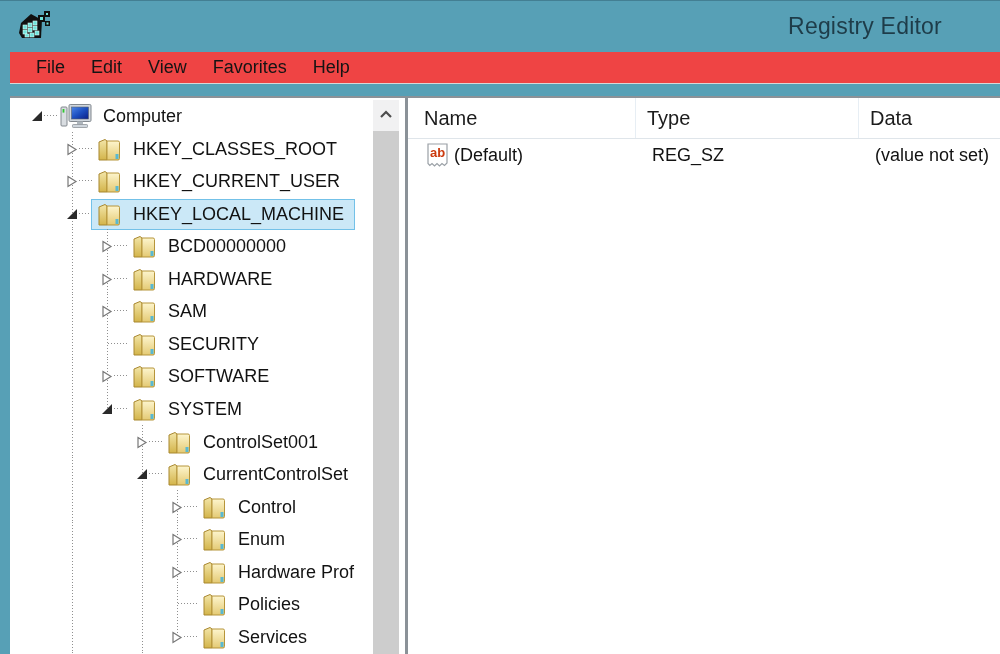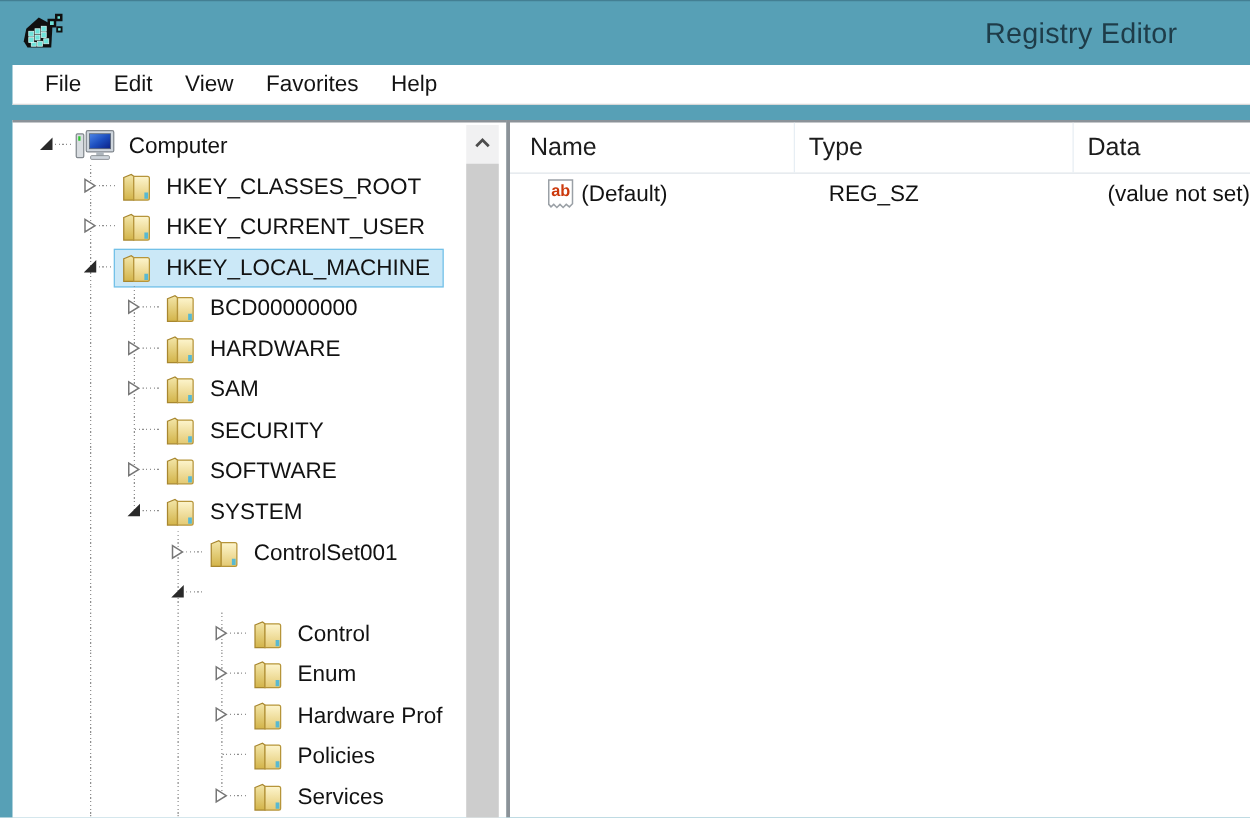--- a/index.html
+++ b/index.html
@@ -8,21 +8,21 @@
     background:#57a0b6;
     font-family:"Liberation Sans","DejaVu Sans",sans-serif;
     -webkit-font-smoothing:antialiased;
   }
   
   .titlebar{position:absolute;left:0;top:0;width:1000px;height:52px;background:#57a0b6;border-top:1px solid #437f93;}
   .app-icon{position:absolute;left:15px;top:8px;width:36px;height:38px;}
   .win-title{position:absolute;left:740px;top:12px;width:250px;text-align:center;
     font-size:23px;color:#1e3c49;letter-spacing:.2px;white-space:nowrap;}
   
-  .menubar{position:absolute;left:10px;top:52px;width:990px;height:32px;background:#ffffff;
+  .menubar{position:absolute;left:10px;top:52px;width:990px;height:32px;background:#ef4444;
     border-bottom:1px solid #d8d8d8;display:flex;align-items:center;padding-left:13px;box-sizing:border-box;}
   .menu-item{font-size:18px;color:#141414;padding:0 13px;height:100%;display:flex;align-items:center;cursor:default;}
   
   .tree-panel{position:absolute;left:10px;top:96px;width:395px;height:584px;background:#ffffff;
     border-top:2px solid #8b9298;box-sizing:border-box;overflow:hidden;}
   .right-panel{position:absolute;left:405px;top:96px;width:595px;height:558px;background:#ffffff;
     border-top:2px solid #8b9298;border-left:3px solid #8b9298;box-sizing:border-box;overflow:hidden;}
   
   .tree-rows{position:absolute;left:0;top:0;right:34px;bottom:0;}
   .tree-row{position:absolute;left:0;right:0;height:33px;}
@@ -39,21 +39,21 @@
   .tree-icon{flex:0 0 auto;}
   
   .v-scrollbar{position:absolute;top:2px;right:6px;width:26px;bottom:0;background:#f1f1f2;}
   .sb-btn{position:absolute;top:0;left:0;width:26px;height:28px;display:flex;align-items:center;justify-content:center;}
   .sb-thumb{position:absolute;left:0;width:26px;top:31px;bottom:0;background:#cdcdcd;}
   
   .list-header{position:absolute;left:0;top:0;right:0;height:40px;border-bottom:1px solid #dfe5ea;display:flex;}
   .col-h{box-sizing:border-box;height:100%;display:flex;align-items:center;
     border-right:1px solid #e7eef4;font-size:20px;color:#1c1c1c;padding-left:11px;cursor:default;}
   .col-h:first-child{padding-left:16px;}
-  .list-row{position:absolute;left:16px;top:41px;right:0;height:32px;display:flex;}
+  .list-row{position:absolute;left:5px;top:41px;right:0;height:32px;display:flex;}
   .cell{box-sizing:border-box;display:flex;align-items:center;font-size:18px;color:#121212;
     padding-left:11px;white-space:nowrap;overflow:hidden;}
   .cell:first-child{padding-left:13px;}
   .cell .val-label{margin-left:4px;}
 </style>
 </head>
 <body>
 
 <div class="titlebar">
   <span class="app-icon">
@@ -369,20 +369,38 @@
           <span class="node-label">ControlSet001</span>
         </span>
       </div>
       <div class="tree-row" style="top: 359.05px;">
         <div class="guide" style="left: 62px;"></div>
         <div class="guide" style="left: 132px;"></div>
         <div class="stub" style="left: 139px; width: 14px;"></div>
         <span class="expander" style="left: 126px;"><svg width="13" height="13" viewBox="0 0 13 13">
       <polygon points="11,1 11,11 1,11" fill="#2a2a2a"></polygon>
           </svg></span>
+        <span class="node" style="left: 151px;">
+          <svg class="tree-icon" width="28" height="27" viewBox="0 0 28 27">
+    <defs>
+      <linearGradient id="fb" x1="0" y1="0" x2="0" y2="1">
+        <stop offset="0" stop-color="#f3e6a9"></stop>
+                <stop offset="1" stop-color="#d3b44a"></stop>
+      </linearGradient>
+      <linearGradient id="ff" x1="0" y1="0" x2="0" y2="1">
+        <stop offset="0" stop-color="#fdf5cd"></stop>
+                <stop offset="1" stop-color="#e4ca74"></stop>
+      </linearGradient>
+    </defs>
+    <path d="M4,6 L10,3.5 L12,5 L12,24 L4,24 Z" fill="url(#fb)" stroke="#a8872f" stroke-width="1"></path>
+    <path d="M12,5 L23,5 Q24.5,5 24.5,6.5 L24.5,22.5 Q24.5,24 23,24 L12,24 Z" fill="url(#ff)" stroke="#b6953a" stroke-width="1"></path>
+    <rect x="20.5" y="18" width="3" height="5" fill="#49b6d9" opacity="0.9"></rect>
+  </svg>
+          <span class="node-label">CurrentControlSet</span>
+        </span>
       </div>
       <div class="tree-row" style="top: 391.6px;">
         <div class="guide" style="left: 62px;"></div>
         <div class="guide" style="left: 132px;"></div>
         <div class="guide" style="left: 167px;"></div>
         <div class="stub" style="left: 174px; width: 14px;"></div>
         <span class="expander" style="left: 161px;"><svg width="13" height="13" viewBox="0 0 13 13">
     <polygon points="2,1.5 10,6.5 2,11.5" fill="#ffffff" stroke="#777777" stroke-width="1.2"></polygon>
           </svg></span>
         <span class="node" style="left: 186px;">

